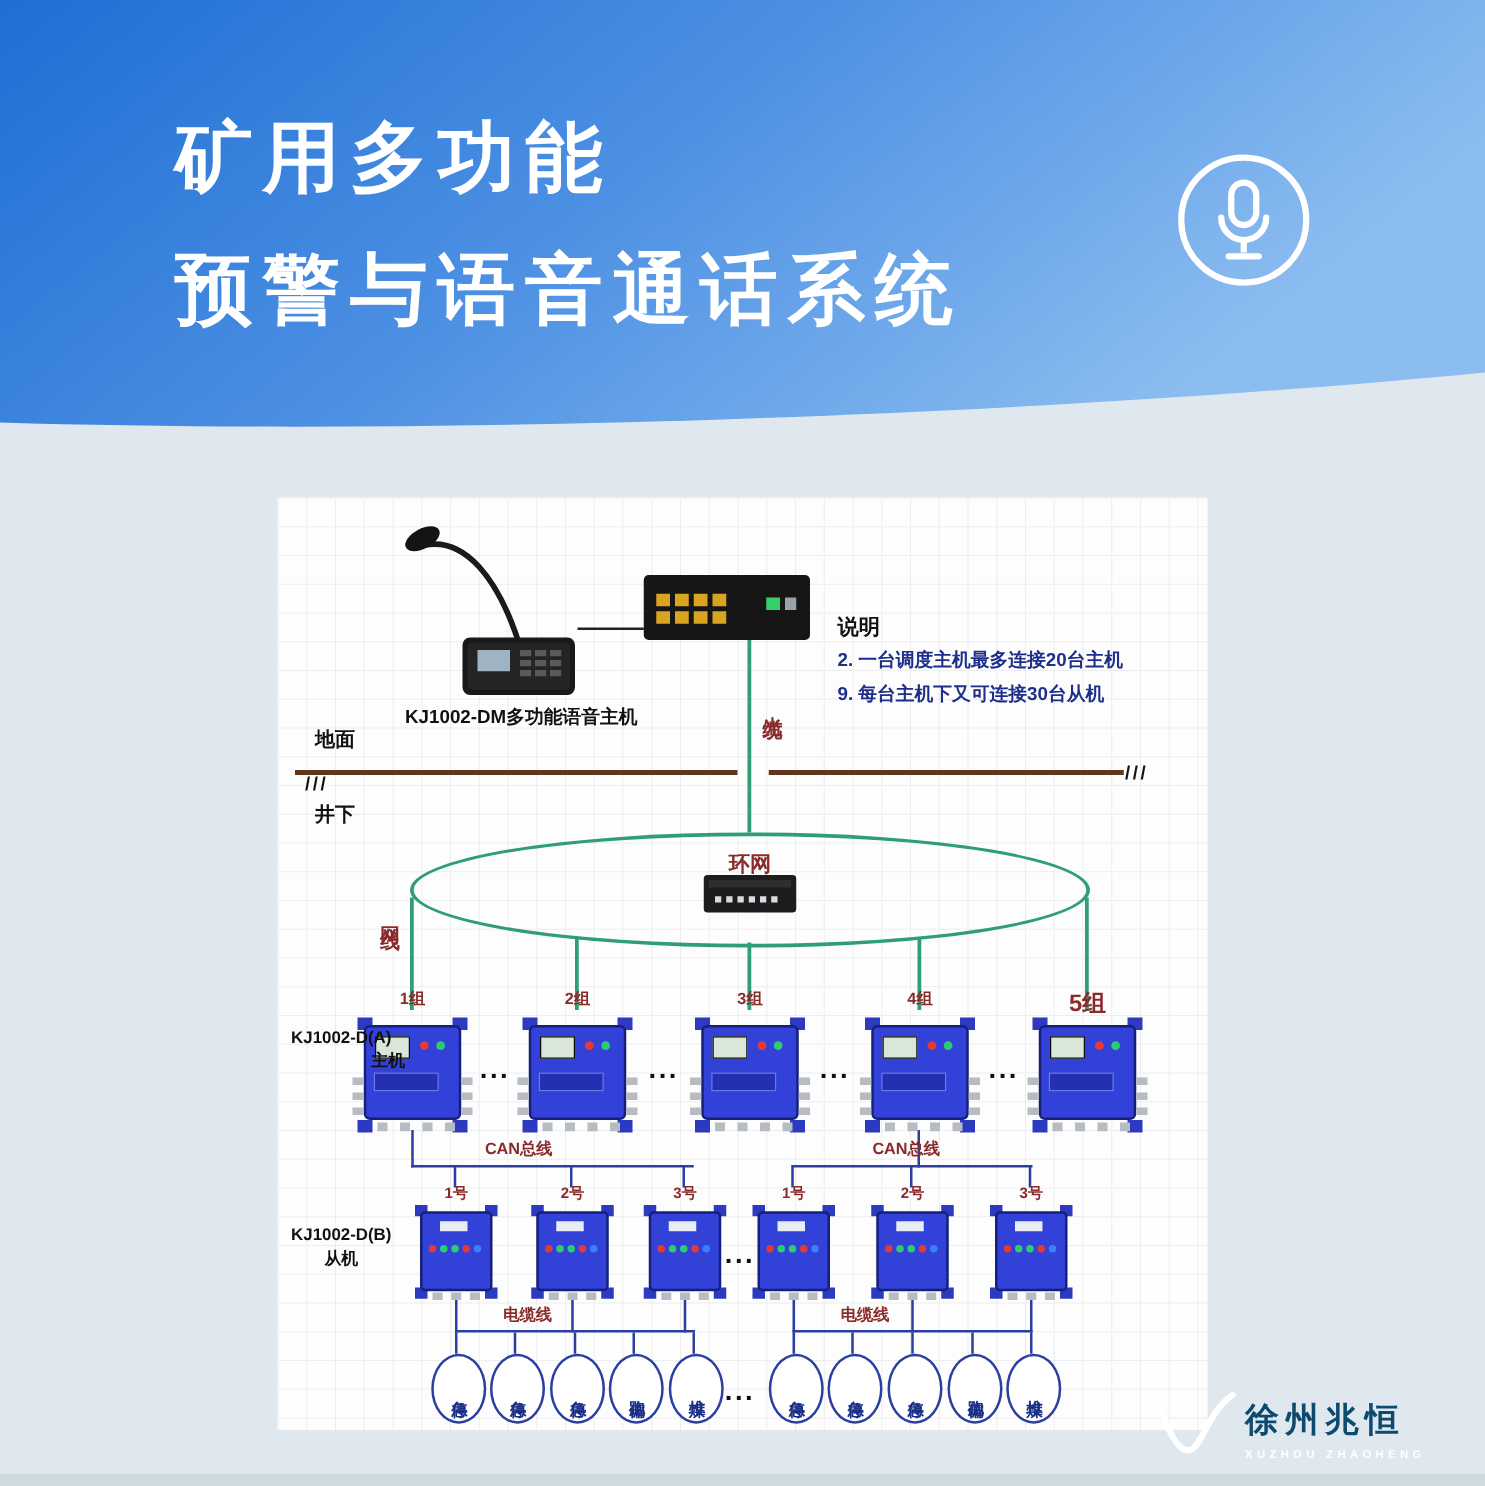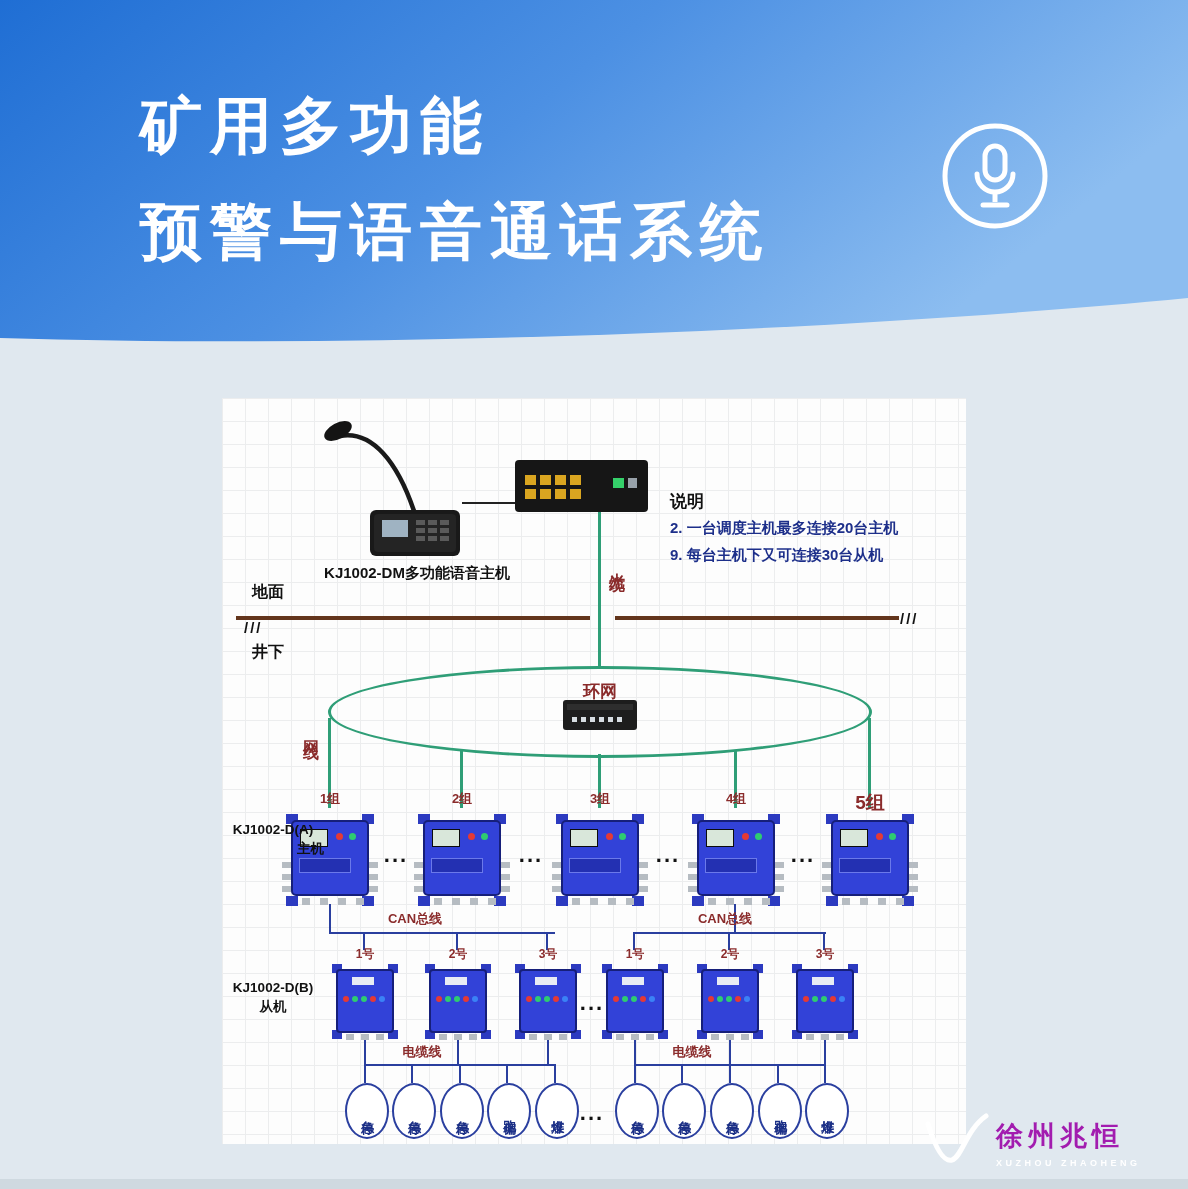--- a/index.html
+++ b/index.html
@@ -74,21 +74,21 @@
   .sensor{width:40px;height:52px;border:2px solid #2a3f9f;border-radius:50%;background:#fff;
           display:flex;align-items:center;justify-content:center;z-index:4;}
   .sensor span{position:static;writing-mode:vertical-rl;text-orientation:upright;
           font-size:13px;font-weight:bold;color:#1b2f86;line-height:1.1;letter-spacing:1px;}
 
   .note-item{height:27px;font-size:15px;font-weight:600;color:#1d2f8a;white-space:nowrap;}
 
   
   #watermark{position:absolute;left:922px;top:1110px;display:flex;align-items:flex-start;color:#fff;}
   #wm-texts{margin-left:4px;margin-top:8px;}
-  #wm-cn{font-size:27px;font-weight:bold;letter-spacing:5px;color:#a21caf;}
+  #wm-cn{font-size:27px;font-weight:bold;letter-spacing:5px;color:#0c4a6e;}
   #wm-en{font-size:9px;font-weight:bold;letter-spacing:3.5px;color:#fff;margin-top:4px;}
 
   #bottom-strip{position:absolute;left:0;top:1179px;width:1188px;height:10px;background:#cfd9e0;}
 </style>
 </head>
 <body>
 
 <div id="page">
 
   <svg id="header-svg" width="1188" height="352" viewBox="0 0 1188 352">

